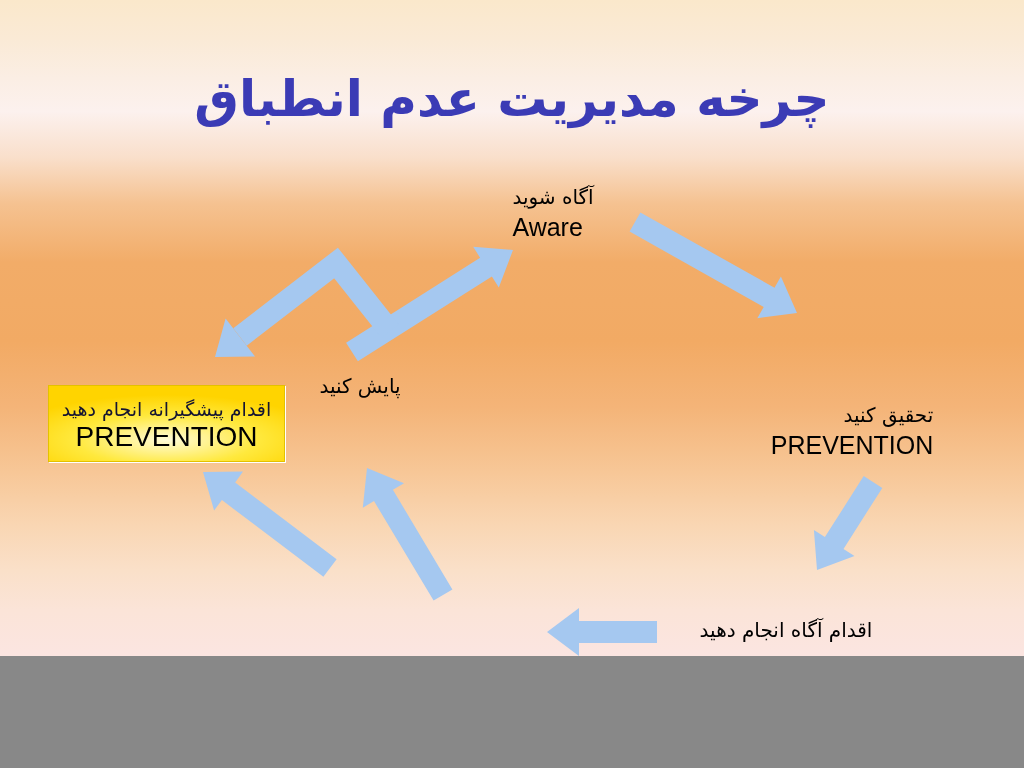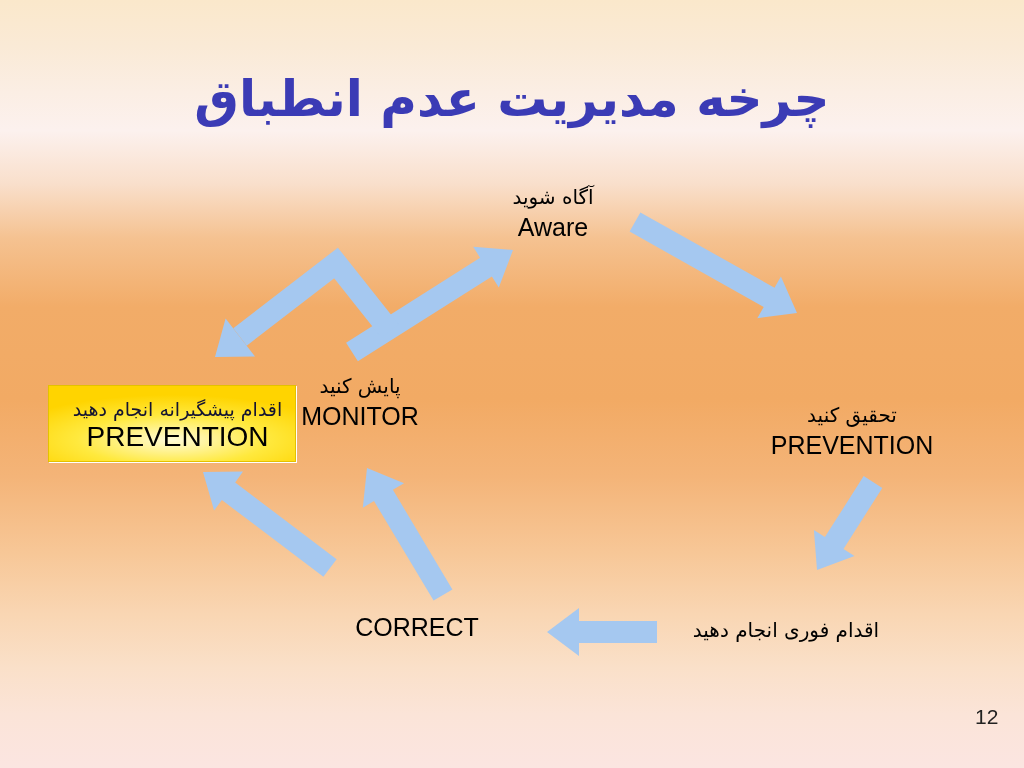--- a/index.html
+++ b/index.html
@@ -1,39 +1,39 @@
 <!DOCTYPE html>
 <html><head>
 <meta charset="utf-8">
 <style>
   html,body{margin:0;padding:0;background:#888;}
   .slide{
-    position:relative;width:1024px;height:768px;overflow:hidden;
+    position:relative;width:1024px;height:656px;overflow:hidden;
     background:linear-gradient(180deg,
       #FAE8CB 0%, #FAEAD6 6%, #FBEEE4 12%, #FCF1EE 17%,
       #F9DFCB 24%, #F5C291 31%, #F2AC68 40%, #F2AA64 52%,
       #F4B478 62%, #F7C797 72%, #F9D6B3 80%, #FAE0C9 87%,
       #FBE4D8 93%, #FBE5E1 100%);
     font-family:"Liberation Sans",sans-serif;
   }
   .title{
     position:absolute;left:0;top:62px;width:1024px;text-align:center;
     font-family:"DejaVu Sans",sans-serif;font-weight:bold;
     font-size:50px;line-height:74px;color:#3B3BB5;direction:rtl;
   }
   .arrows{position:absolute;left:0;top:0;width:1024px;height:768px;}
-  .node{position:absolute;text-align:center;transform:translateX(-50%);white-space:nowrap;color:#000;}
+  .node{position:absolute;transform:translateX(-50%);white-space:nowrap;color:#000;}
   .fa{font-family:"DejaVu Sans",sans-serif;font-size:20px;line-height:30px;direction:rtl;}
   .en{font-family:"Liberation Sans",sans-serif;font-size:25px;line-height:31px;}
   .prevention-box{
     position:absolute;left:48px;top:385px;width:235px;height:75px;
     background:radial-gradient(ellipse 70% 60% at 50% 72%, #FFFBD9 0%, #FFE93E 55%, #FFD400 100%);
     border:1px solid #E4C100;
     box-shadow:1px 1px 0 #fff;
-    display:flex;flex-direction:column;justify-content:center;text-align:center;padding-left:11px;
+    display:flex;flex-direction:column;justify-content:center;text-align:center;
   }
   .prevention-box .fa{font-size:19px;line-height:27px;color:#141432;}
   .prevention-box .en{font-size:28px;line-height:28px;color:#000;}
   .pagenum{
     position:absolute;left:975px;top:705px;width:48px;
     font-size:21px;color:#222;font-family:"Liberation Sans",sans-serif;
   }
 </style>
 </head>
 <body>
@@ -64,30 +64,28 @@
     <div class="fa">آگاه شوید</div>
     <div class="en">Aware</div>
   </div>
 
   <div class="node" style="left:852px;top:400px;">
     <div class="fa">تحقیق کنید</div>
     <div class="en">PREVENTION</div>
   </div>
 
   <div class="node" style="left:786px;top:615px;">
-    <div class="fa">اقدام فوری انجام دهید</div>
+    <div class="fa">اقدام آگاه انجام دهید</div>
   </div>
 
   <div class="node" style="left:417px;top:612px;">
-    <div class="en">CORRECT</div>
   </div>
 
   <div class="node" style="left:360px;top:371px;">
     <div class="fa">پایش کنید</div>
-    <div class="en">MONITOR</div>
   </div>
 
   <div class="prevention-box">
     <div class="fa">اقدام پیشگیرانه انجام دهید</div>
     <div class="en">PREVENTION</div>
   </div>
 
   <div class="pagenum">12</div>
 
 </div>

